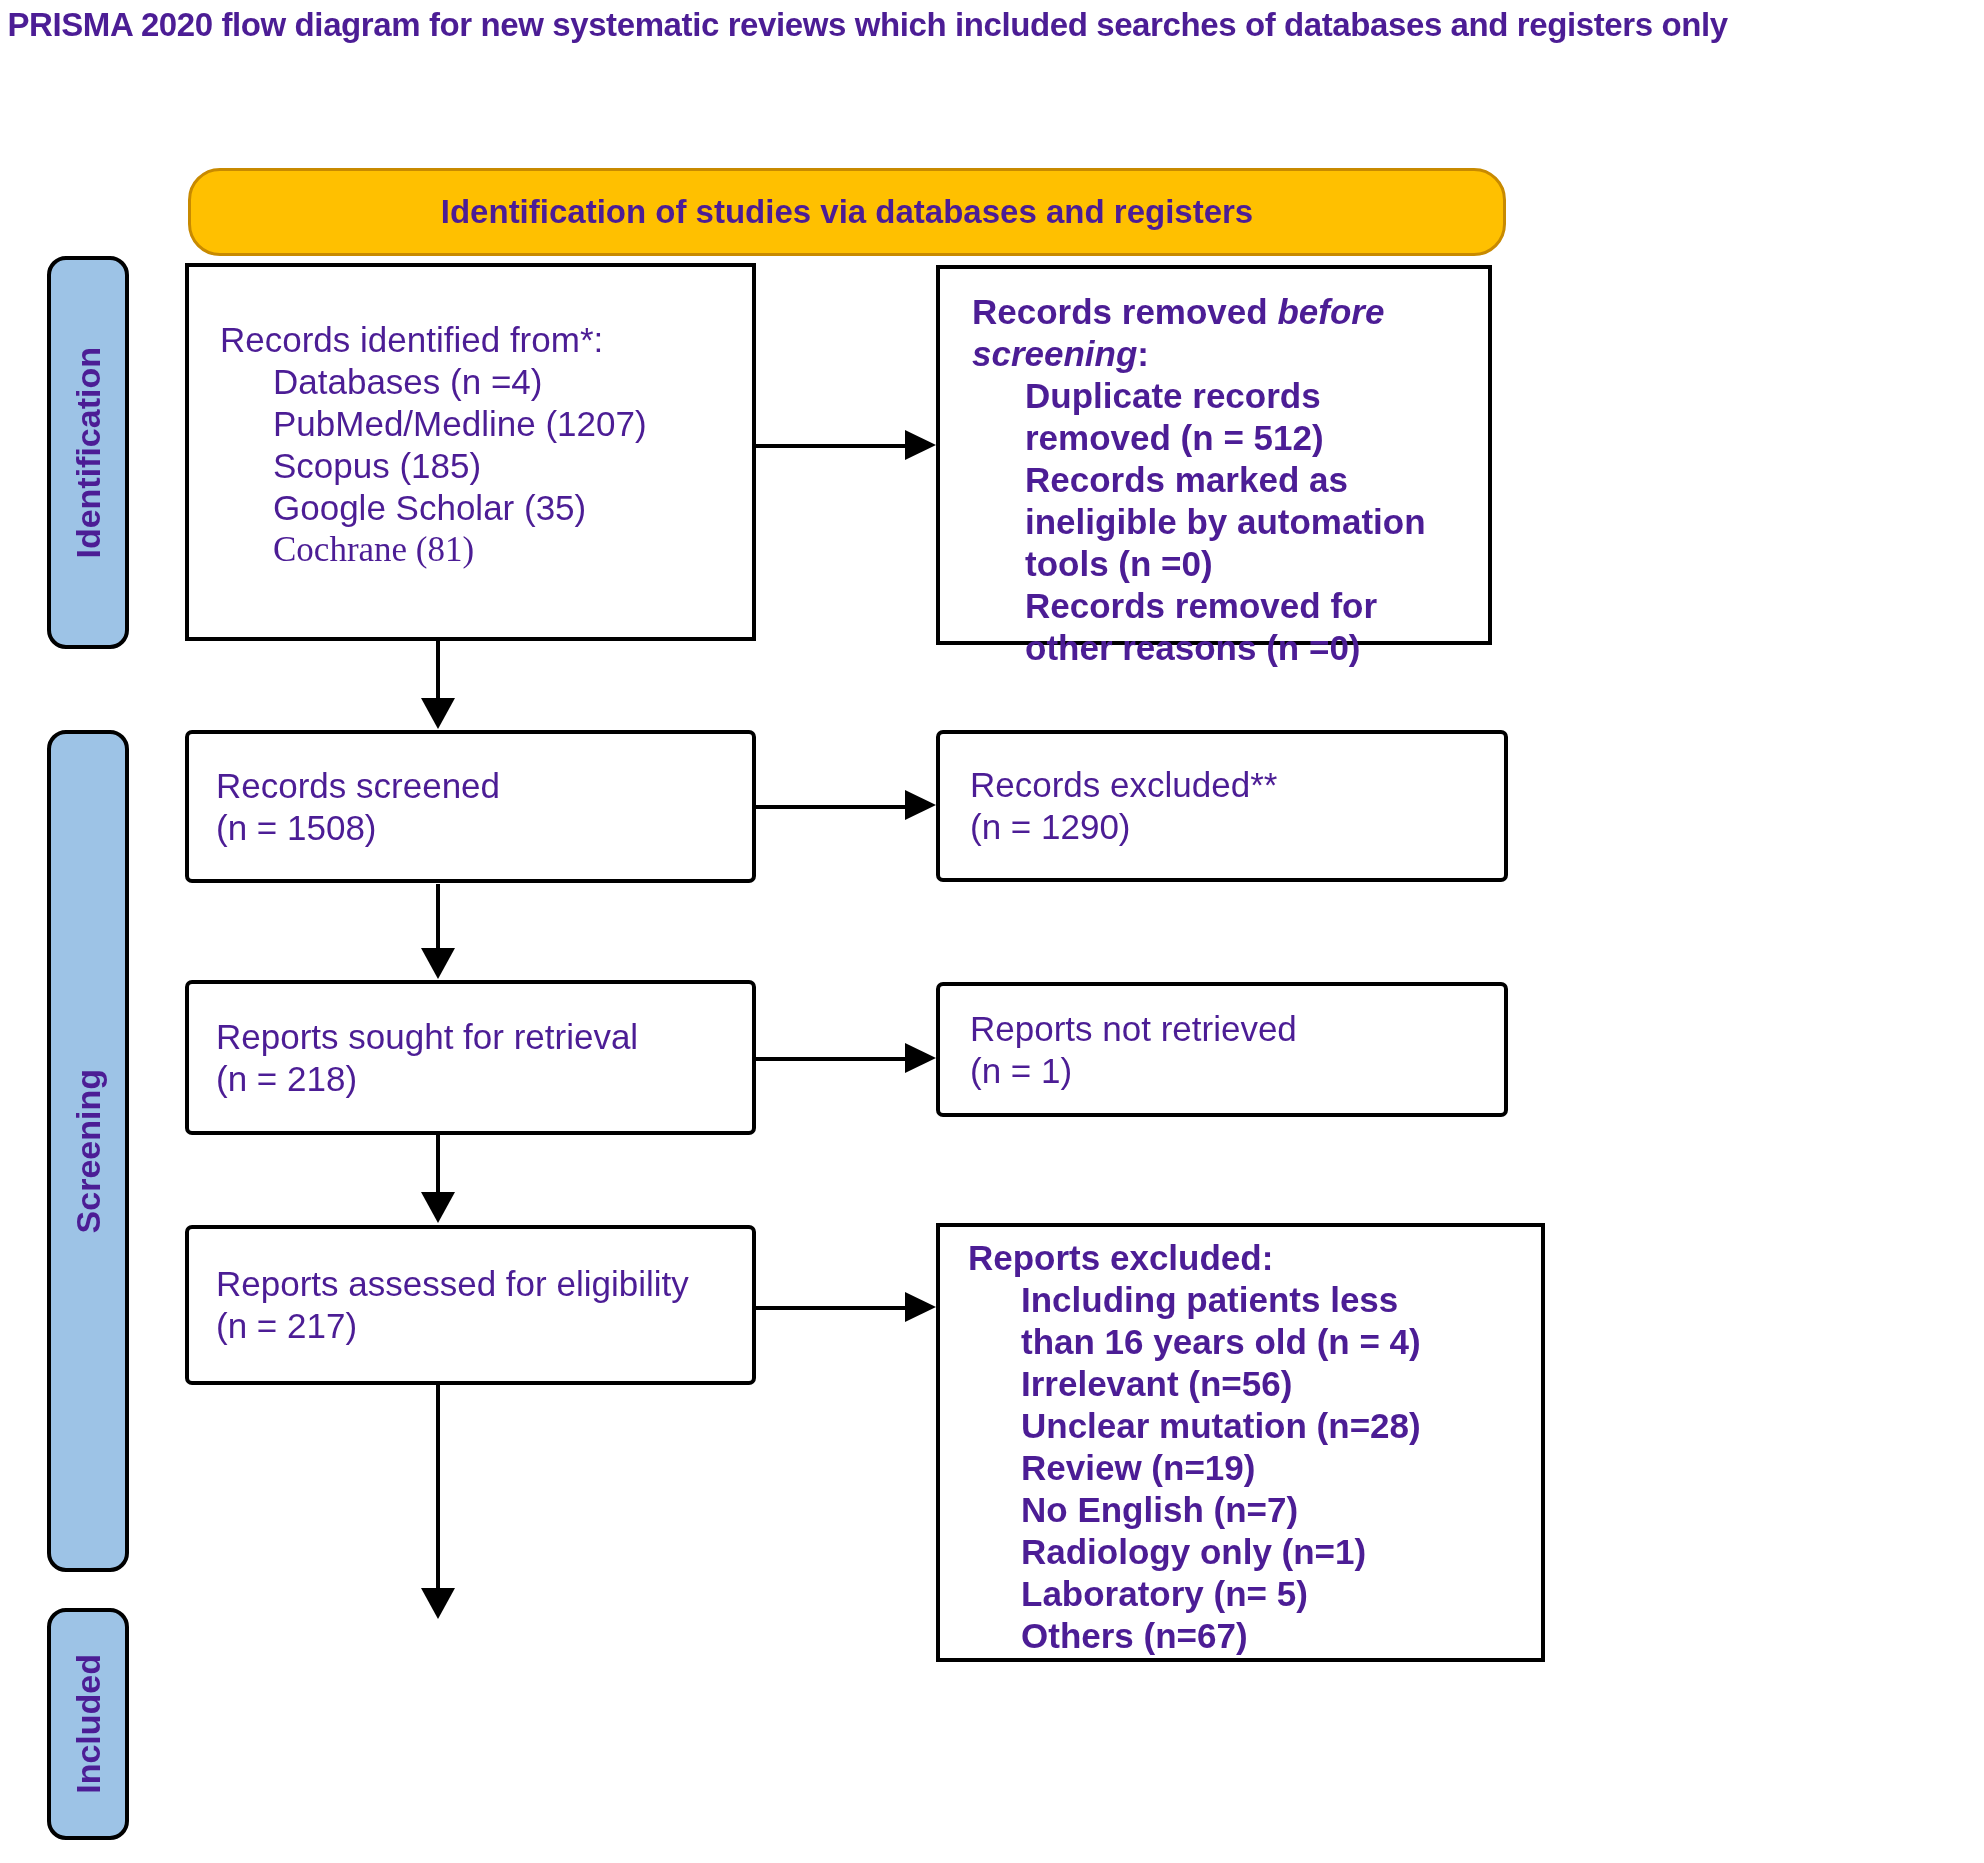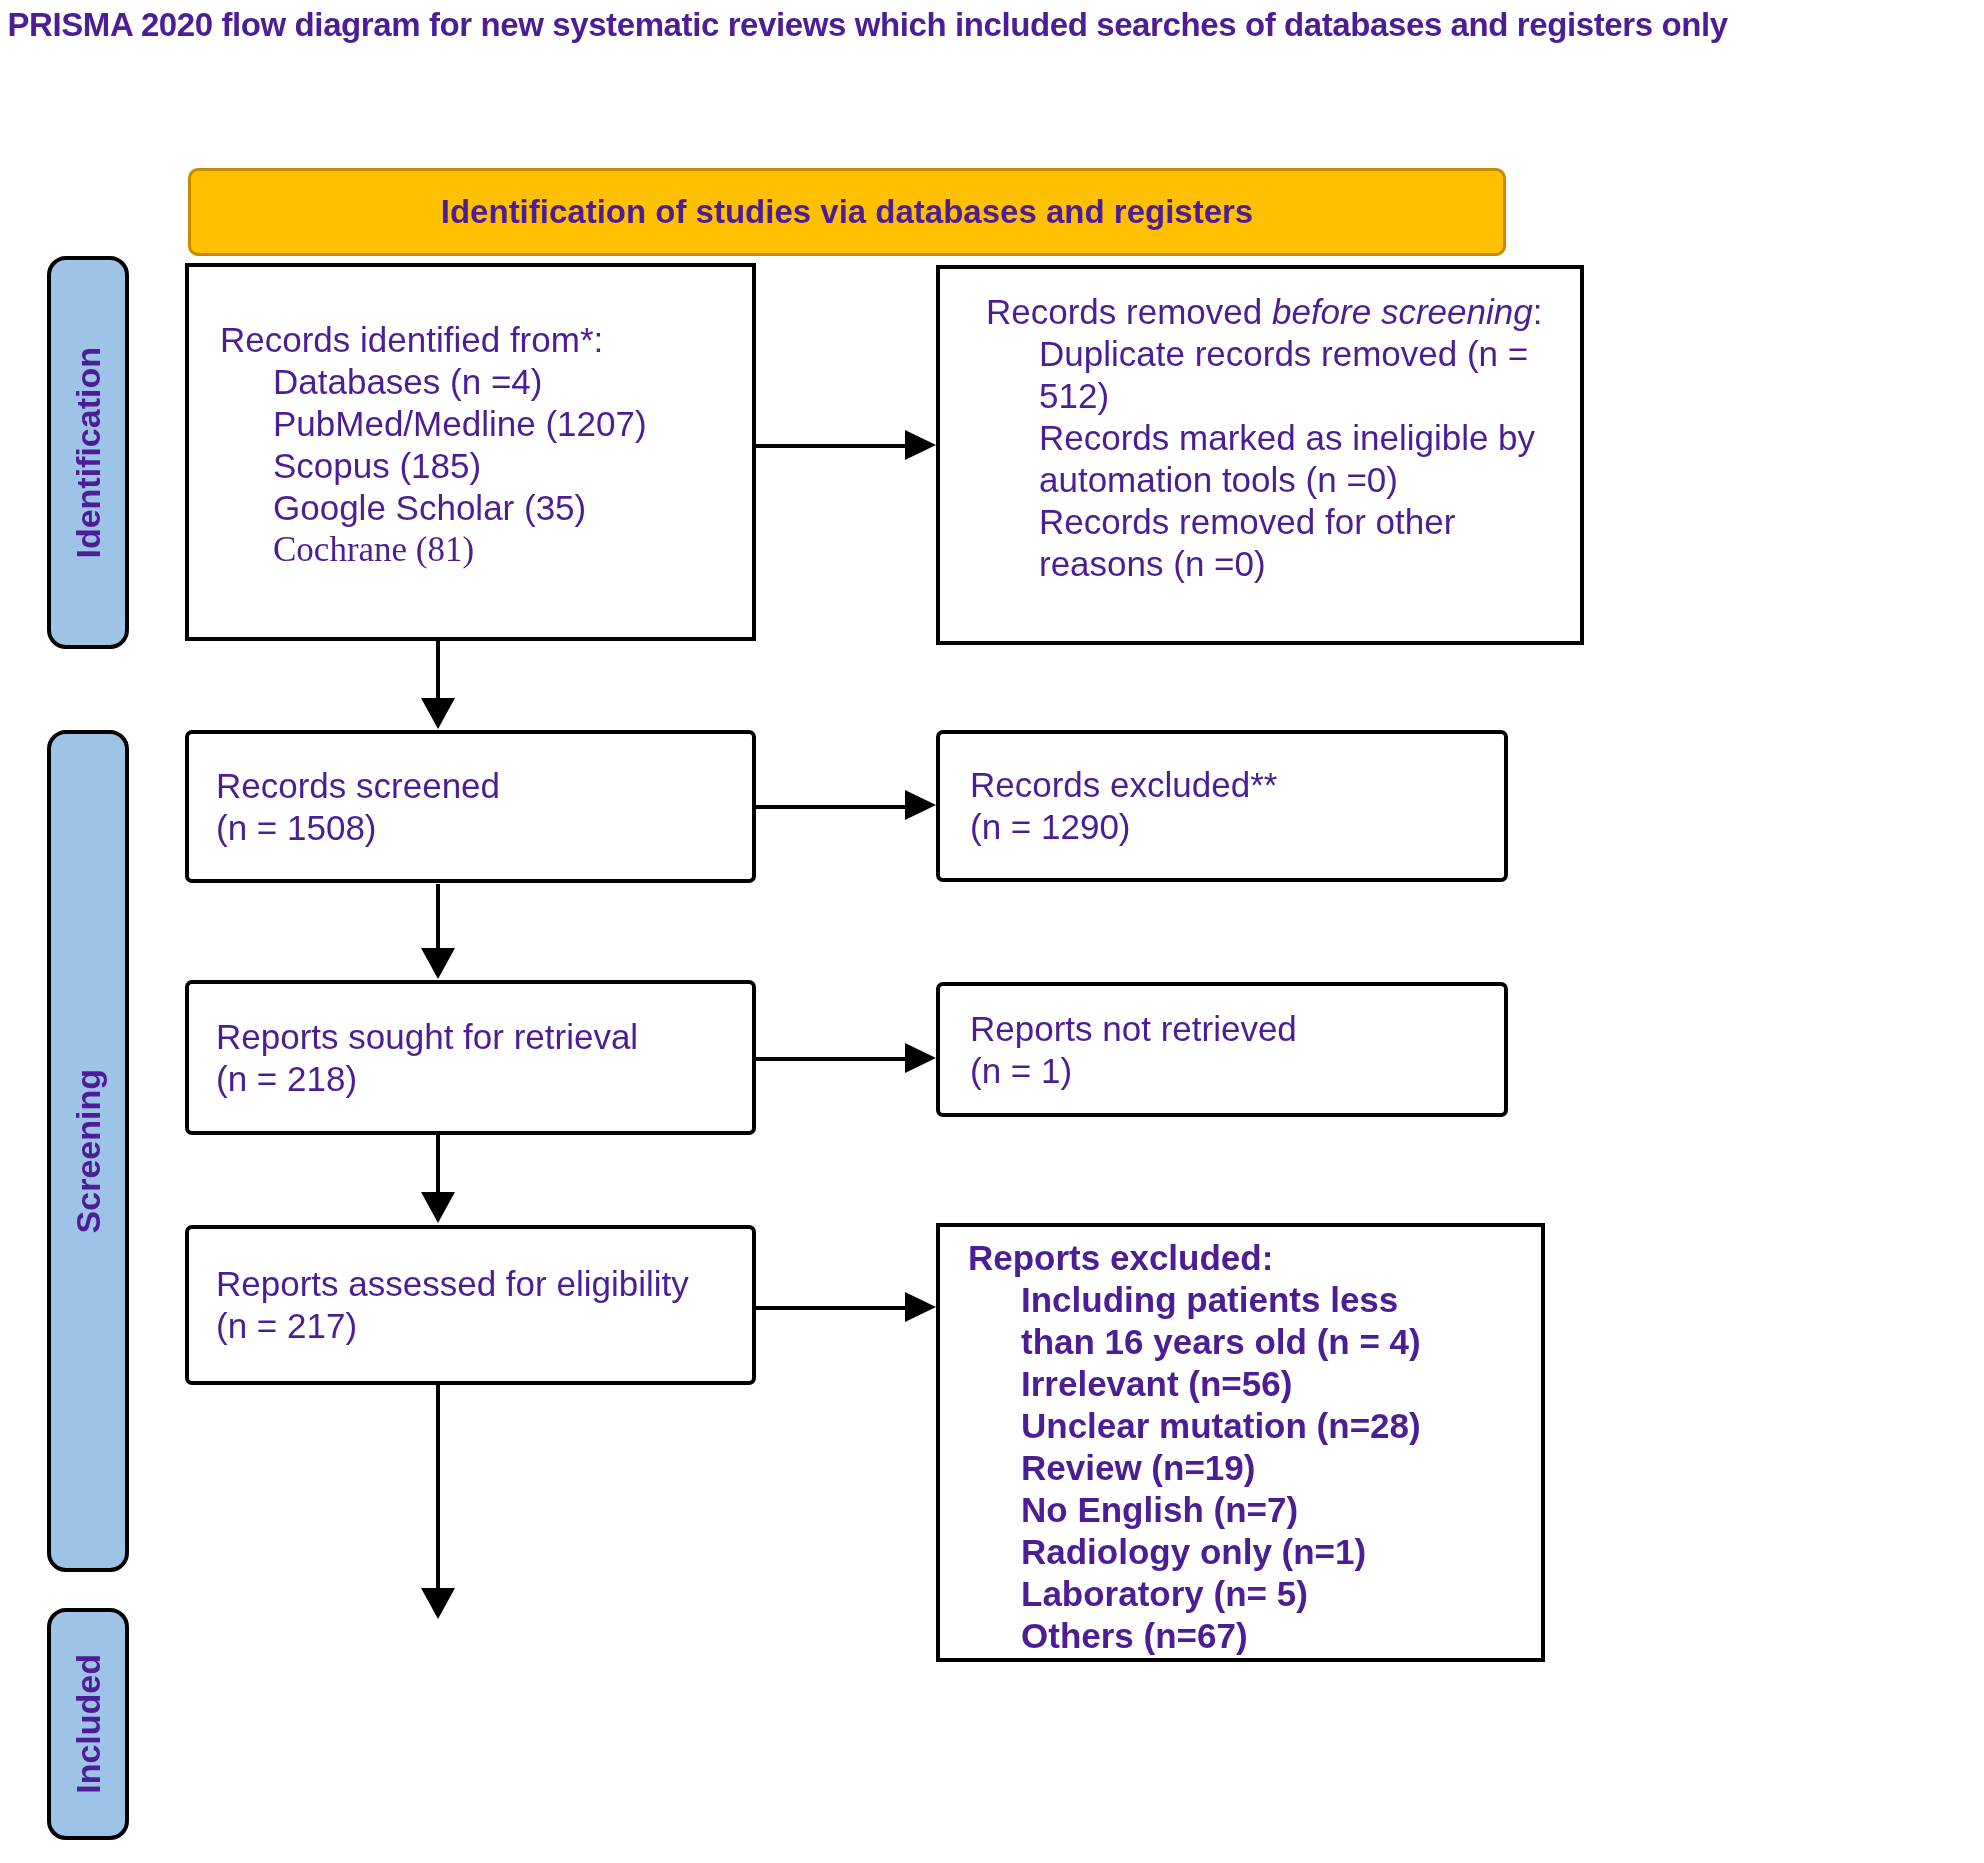--- a/index.html
+++ b/index.html
@@ -6,21 +6,21 @@
   #canvas {
     position:relative; width:1985px; height:1863px; background:#ffffff;
     font-family:"Liberation Sans", sans-serif; color:#4c1d95;
   }
   .title {
     position:absolute; left:7.4px; top:6px; width:1972px;
     font-size:33px; font-weight:bold; letter-spacing:-0.4px; white-space:nowrap;
   }
   .banner {
     position:absolute; left:188px; top:168px; width:1318px; height:88px;
-    background:#FFC000; border:3.7px solid #C88A00; border-radius:10px;
+    background:#FFC000; border:3.7px solid #C88A00; border-radius:32px;
     box-sizing:border-box; display:flex; align-items:center; justify-content:center;
   }
   .banner .label { font-size:33px; font-weight:bold; }
   .stage {
     position:absolute; left:47px; width:82px;
     background:#9DC3E6; border:4.4px solid #000; border-radius:19px;
     box-sizing:border-box; display:flex; align-items:center; justify-content:center;
   }
   .stage .vtext {
     writing-mode:vertical-rl; transform:rotate(180deg);
@@ -30,21 +30,21 @@
   .stage-screening      { top:730px; height:842px; }
   .stage-included       { top:1608px; height:232px; }
   .fbox {
     position:absolute; background:#fff; border:4.4px solid #000; box-sizing:border-box;
     font-size:35px; line-height:42px;
   }
   .fbox .item { margin-left:53px; }
   .centered { display:flex; flex-direction:column; justify-content:center;border-radius:7px; }
   .box-a { left:185px; top:263px;  width:571px; height:378px; padding:52px 28px 0 31px; }
   .box-a .item:last-child { font-family:"Liberation Serif", serif; }
-  .box-b { left:936px; top:265px; width:648px; height:380px; padding:22px 30px 0 46px; }
+  .box-b { left:936px; top:265px; width:556px; height:380px; padding:22px 30px 0 32px;font-weight:bold; }
   .box-c { left:185px; top:730px;  width:571px; height:153px; padding:0 22px 0 27px; }
   .box-d { left:936px; top:730px; width:572px; height:152px; padding:0 22px 0 30px; }
   .box-e { left:185px; top:980px; width:571px; height:155px; padding:0 22px 0 27px; }
   .box-f { left:936px; top:982px; width:572px; height:135px; padding:0 22px 0 30px; }
   .box-g { left:185px; top:1225px; width:571px; height:160px; padding:0 16px 0 27px; }
   .box-h { left:936px; top:1223px; width:609px; height:439px; padding:10px 68px 0 28px; line-height:42px;font-weight:bold; }
   .box-i { left:185px; top:1620px; width:571px; height:211px; padding:0 22px 0 27px; }
   .italic { font-style:italic; }
   
   .hline { position:absolute; height:3.7px; background:#000; }

